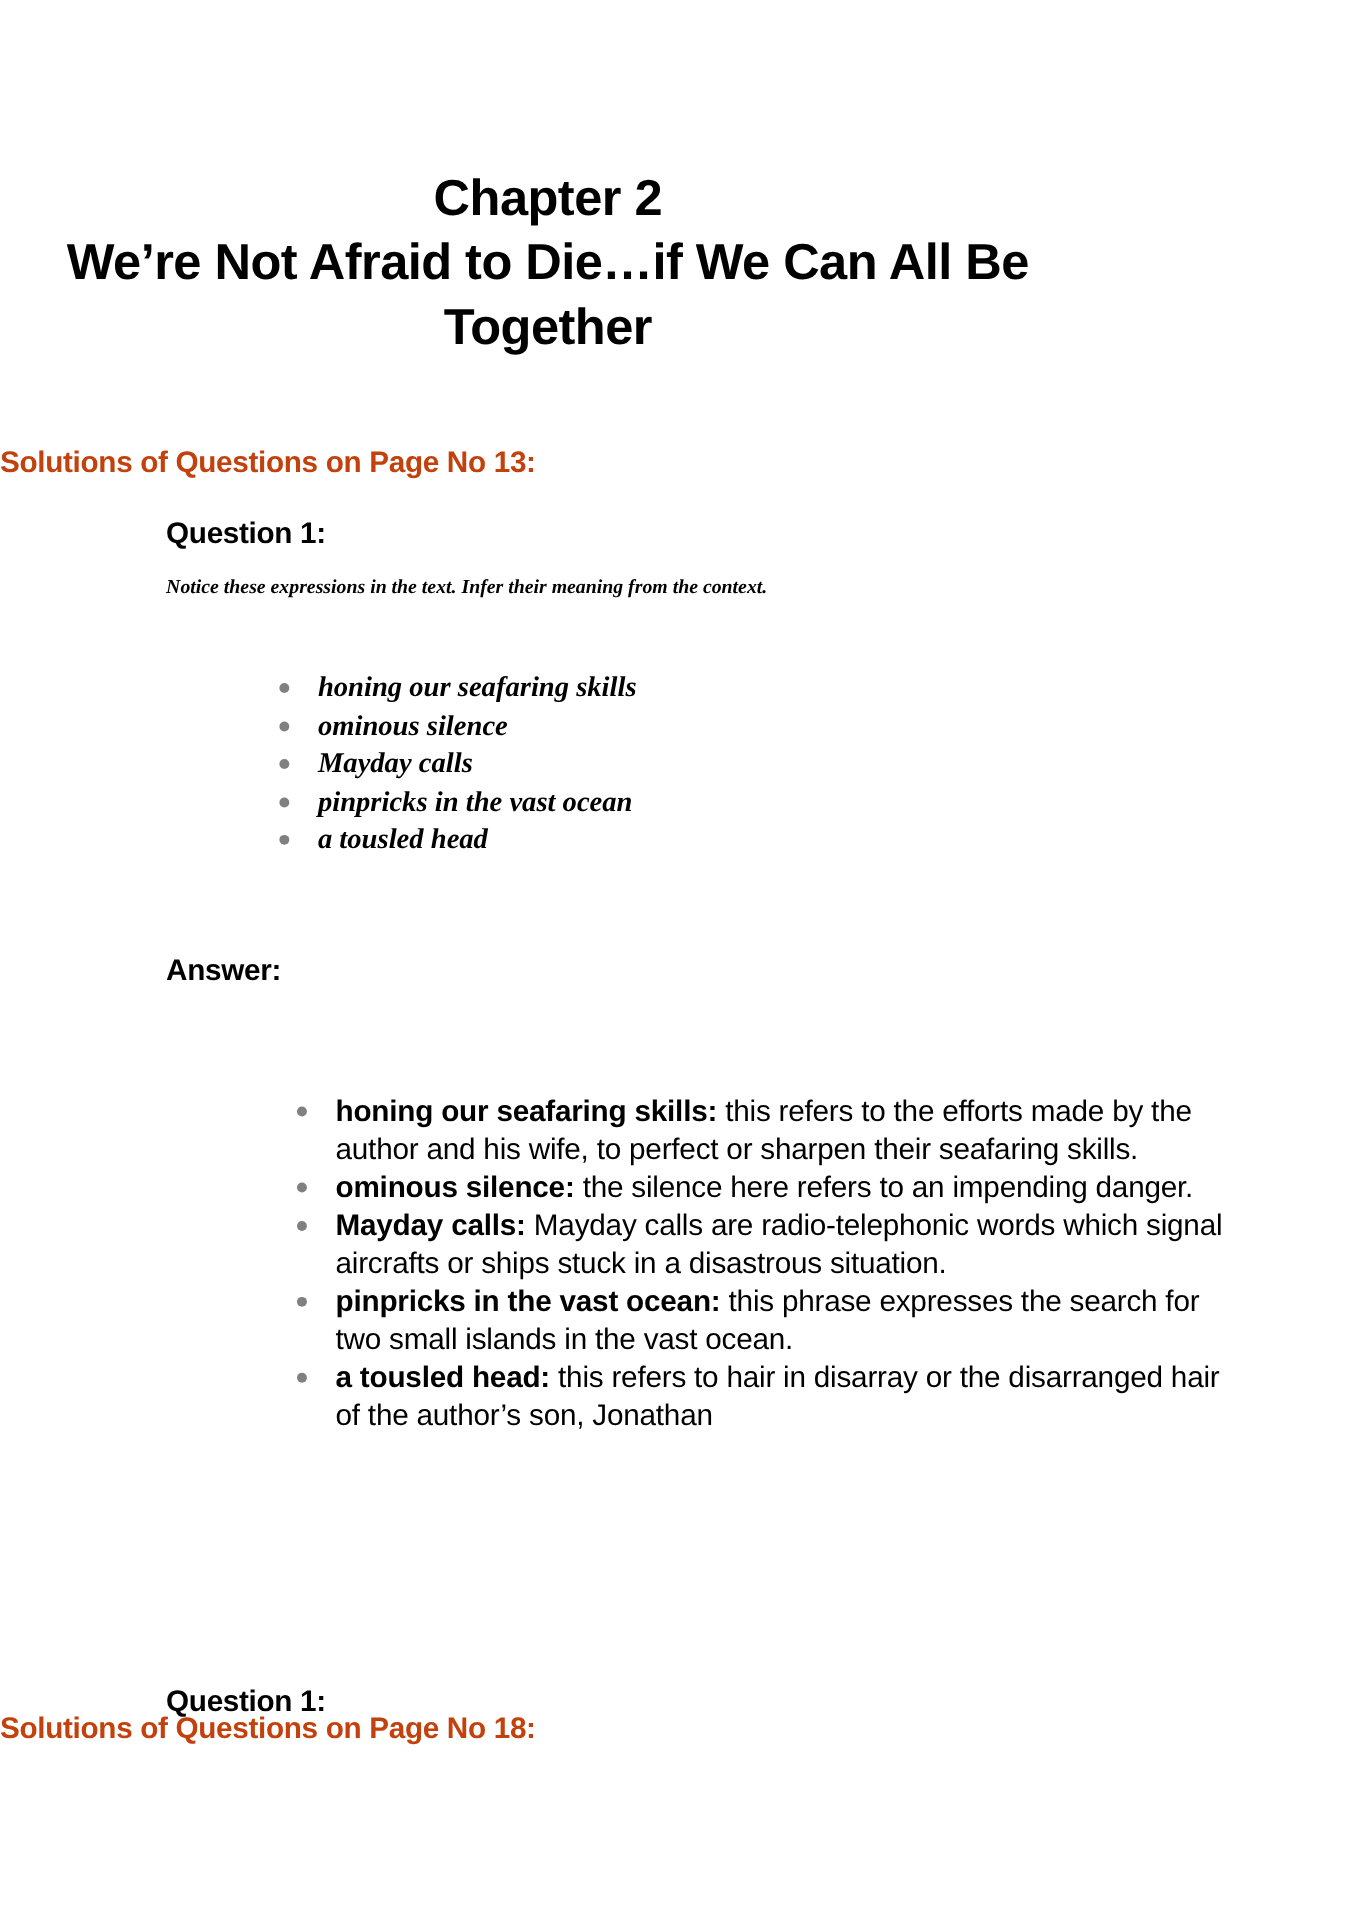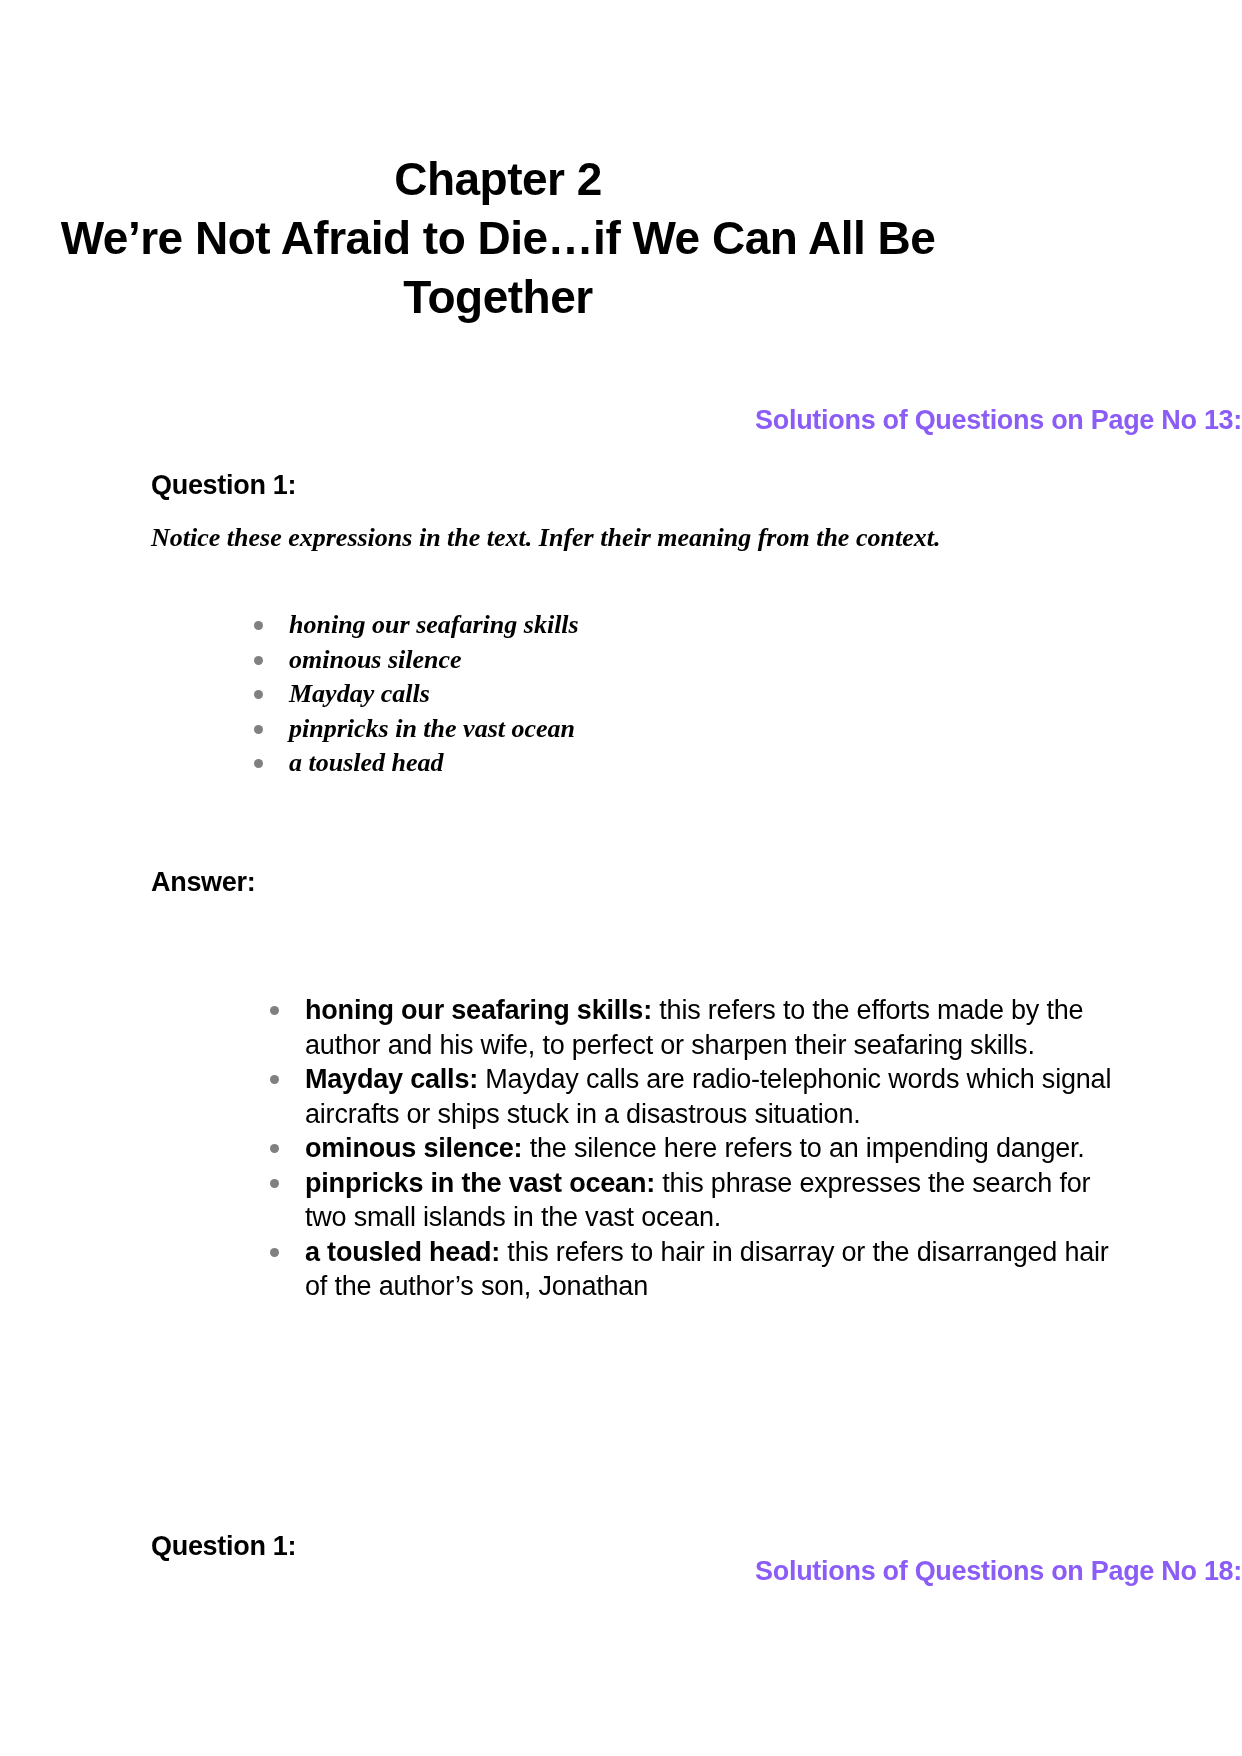--- a/index.html
+++ b/index.html
@@ -4,32 +4,32 @@
 <style>
   html, body { margin: 0; padding: 0; background: #ffffff; }
   body { width: 1242px; height: 1756px; position: relative; overflow: hidden; color: #000; }
   .page { position: absolute; left: 0; top: 0; width: 1242px; height: 1756px; }
   .title {
     position: absolute; left: 0; width: 996px; text-align: center;
     font-family: "Liberation Sans", sans-serif; font-weight: bold; font-size: 46px;
     line-height: 58px; letter-spacing: -0.5px;
   }
   .section-head {
-    position: absolute; left: 0; width: 1242px; text-align: right;
+    position: absolute; left: 0; width: 1242px; text-align: left;
     font-family: "Liberation Sans", sans-serif; font-weight: bold; font-size: 27px;
-    color: #8b5cf6; letter-spacing: -0.3px;
+    color: #c2410c; letter-spacing: -0.3px;
   }
   .qlabel {
     position: absolute; left: 151px;
     font-family: "Liberation Sans", sans-serif; font-weight: bold; font-size: 27px;
     letter-spacing: -0.3px;
   }
   .prompt {
     position: absolute; left: 151px;
-    font-family: "Liberation Serif", serif; font-style: italic; font-weight: bold; font-size: 26px;
+    font-family: "Liberation Serif", serif; font-style: italic; font-weight: bold; font-size: 18px;
   }
   ul.ital { position: absolute; left: 0; top: 608px; margin: 0; padding: 0; list-style: none; }
   ul.ital li {
     position: relative; padding-left: 289px; height: 34.5px;
     font-family: "Liberation Serif", serif; font-style: italic; font-weight: bold; font-size: 26px;
     line-height: 34.5px;
   }
   .bullet {
     position: absolute; left: 254px; top: 50%; width: 9px; height: 9px; margin-top: -4px;
     border-radius: 50%; background: #808080;
@@ -63,22 +63,22 @@
     <li><span class="bullet"></span><span>ominous silence</span></li>
     <li><span class="bullet"></span><span>Mayday calls</span></li>
     <li><span class="bullet"></span><span>pinpricks in the vast ocean</span></li>
     <li><span class="bullet"></span><span>a tousled head</span></li>
   </ul>
 
   <div class="qlabel" style="top:867px;">Answer:</div>
 
   <ul class="ans">
     <li><span class="bullet"></span><b>honing our seafaring skills:</b><span> this refers to the efforts made by the author and his wife, to perfect or sharpen their seafaring skills.</span></li>
+    <li><span class="bullet"></span><b>ominous silence:</b><span> the silence here refers to an impending danger.</span></li>
     <li><span class="bullet"></span><b>Mayday calls:</b><span> Mayday calls are radio-telephonic words which signal aircrafts or ships stuck in a disastrous situation.</span></li>
-    <li><span class="bullet"></span><b>ominous silence:</b><span> the silence here refers to an impending danger.</span></li>
     <li><span class="bullet"></span><b>pinpricks in the vast ocean:</b><span> this phrase expresses the search for two small islands in the vast ocean.</span></li>
     <li><span class="bullet"></span><b>a tousled head:</b><span> this refers to hair in disarray or the disarranged hair of the author’s son, Jonathan</span></li>
   </ul>
 
   <div class="section-head" style="top:1516px;margin-top:40px;">Solutions of Questions on Page No 18:</div>
 
   <div class="qlabel" style="top:1531px;">Question 1:</div>
 
 </div>
 

